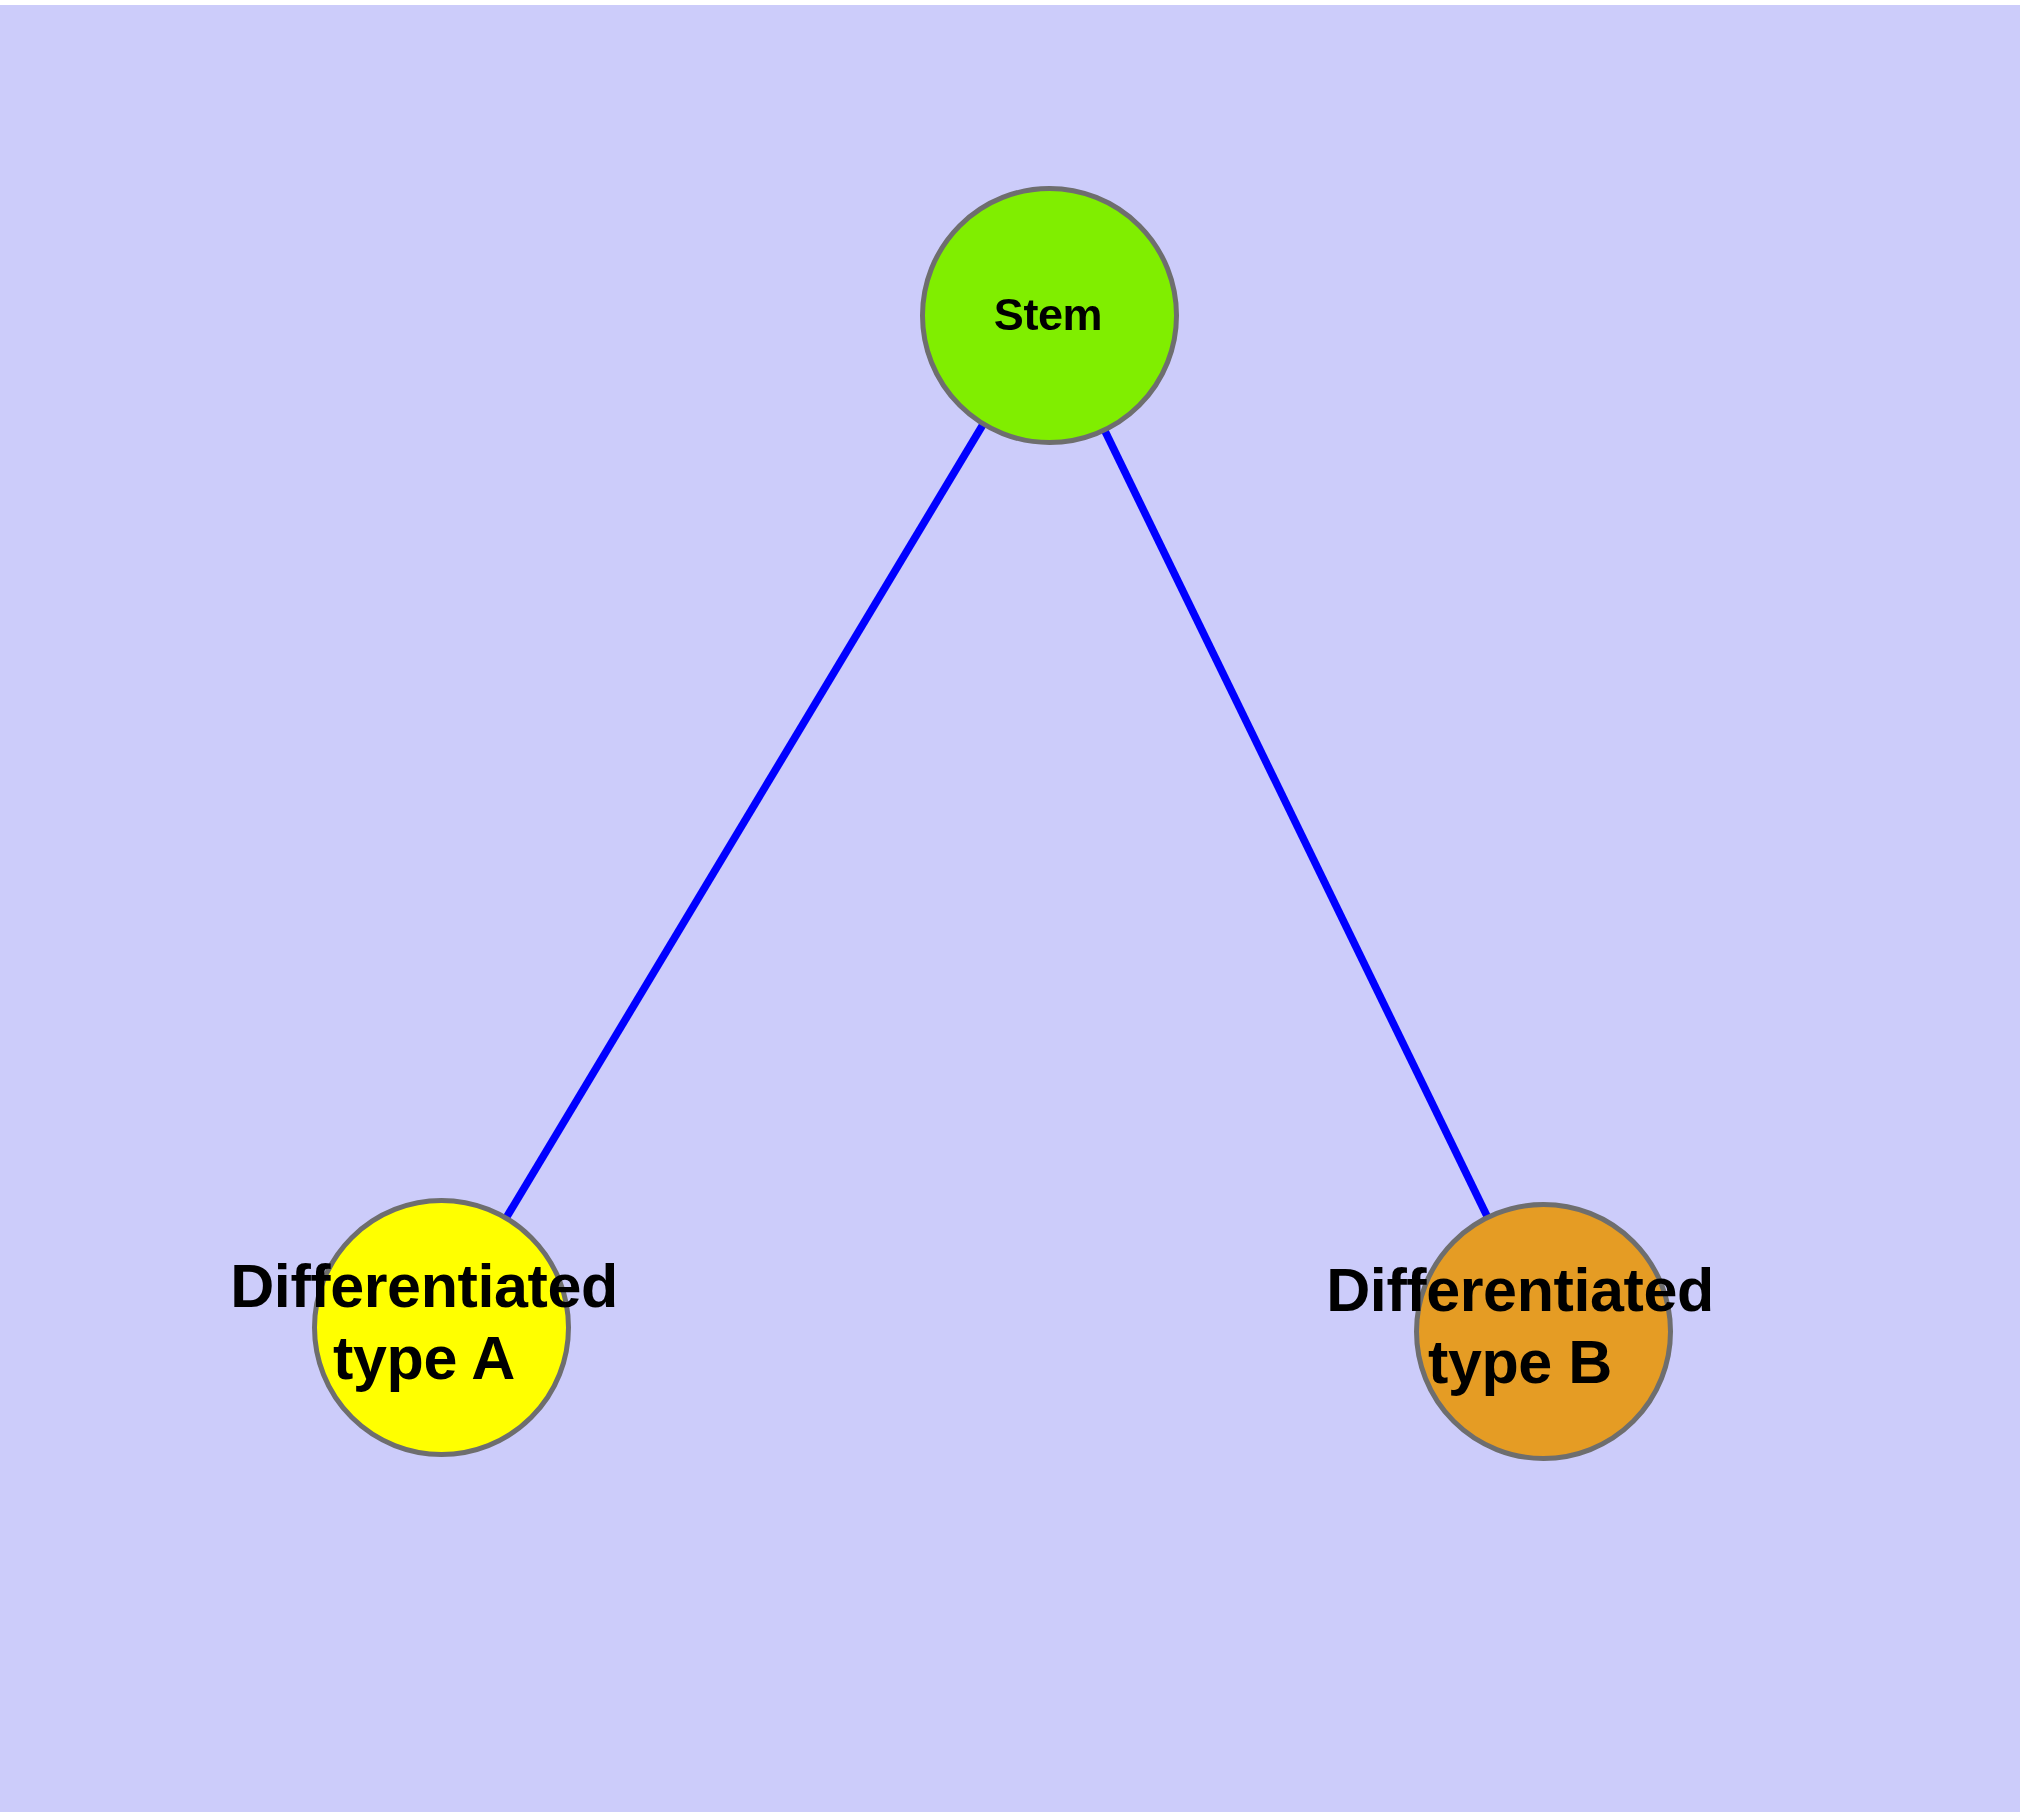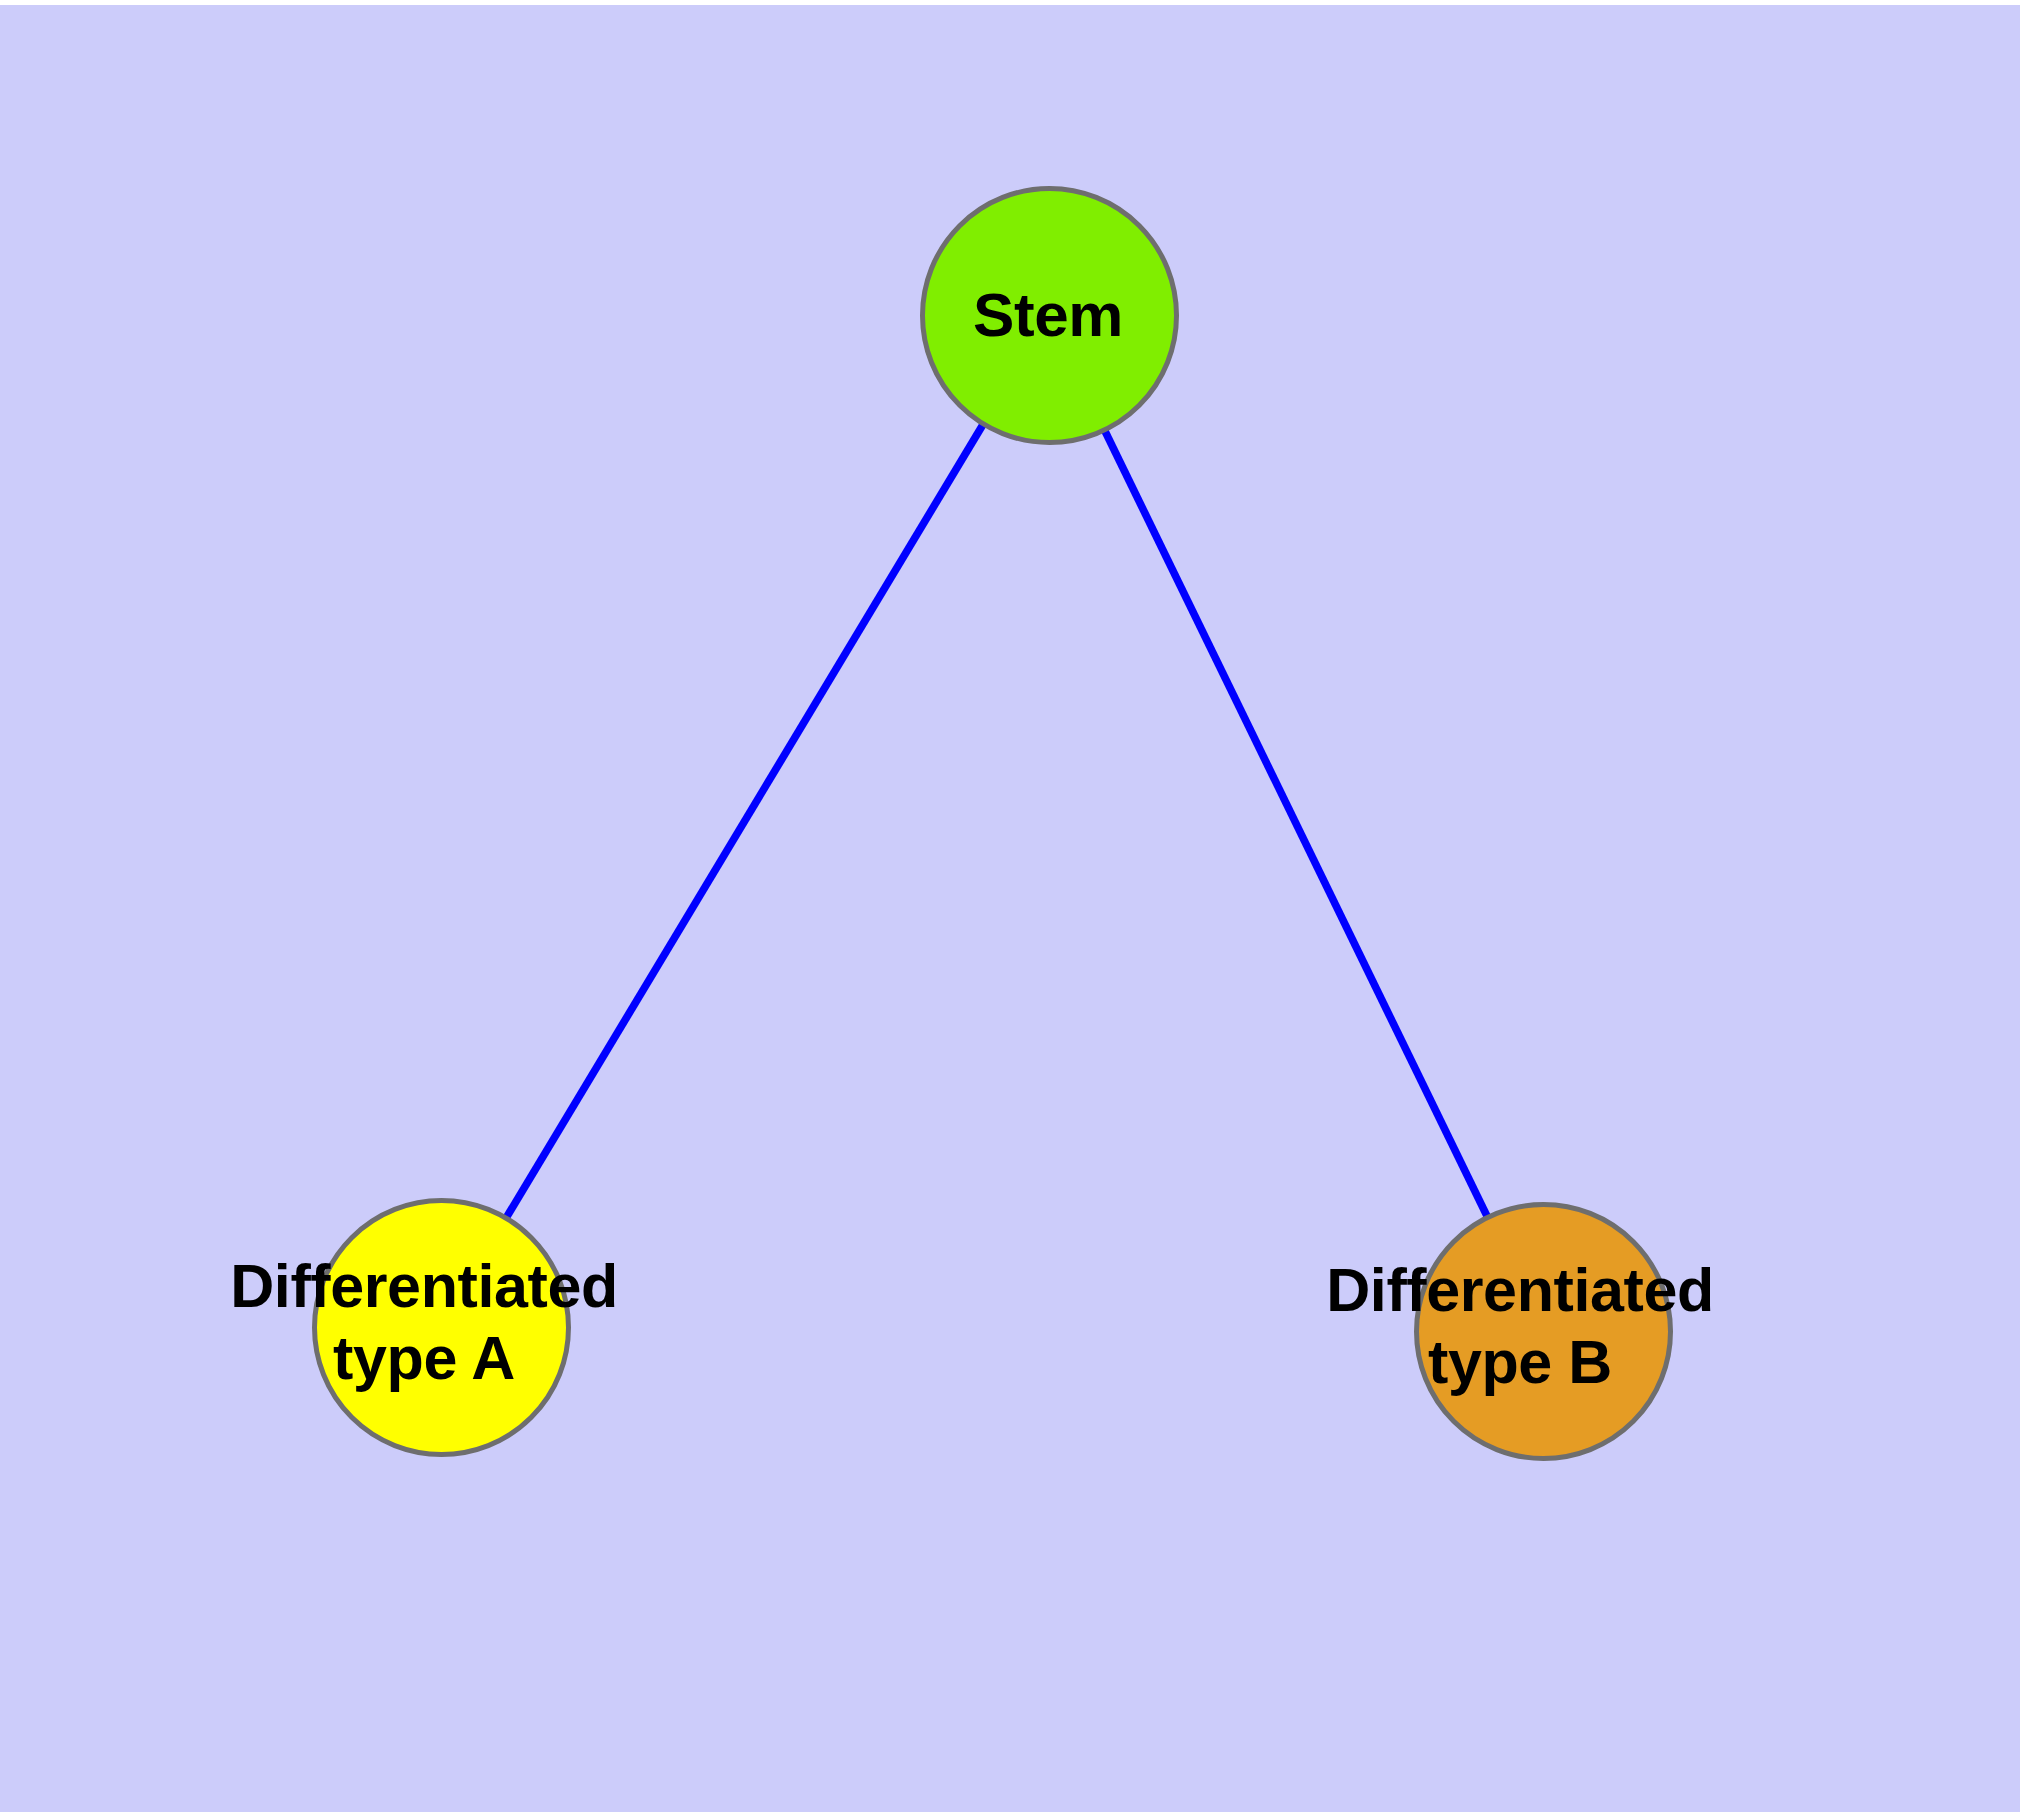--- a/index.html
+++ b/index.html
@@ -81,21 +81,21 @@
   #node-diff-b {
     left: 1414px;
     top: 1202px;
     width: 259px;
     height: 259px;
     background: #e59c24;
   }
   #label-stem {
     left: 1048px;
     top: 315px;
-    font-size: 62px;
+    font-size: 45px;
   }
   #label-diff-a {
     left: 424px;
     top: 1323px;
     font-size: 61px;
   }
   #label-diff-b {
     left: 1520px;
     top: 1327px;
     font-size: 61px;

